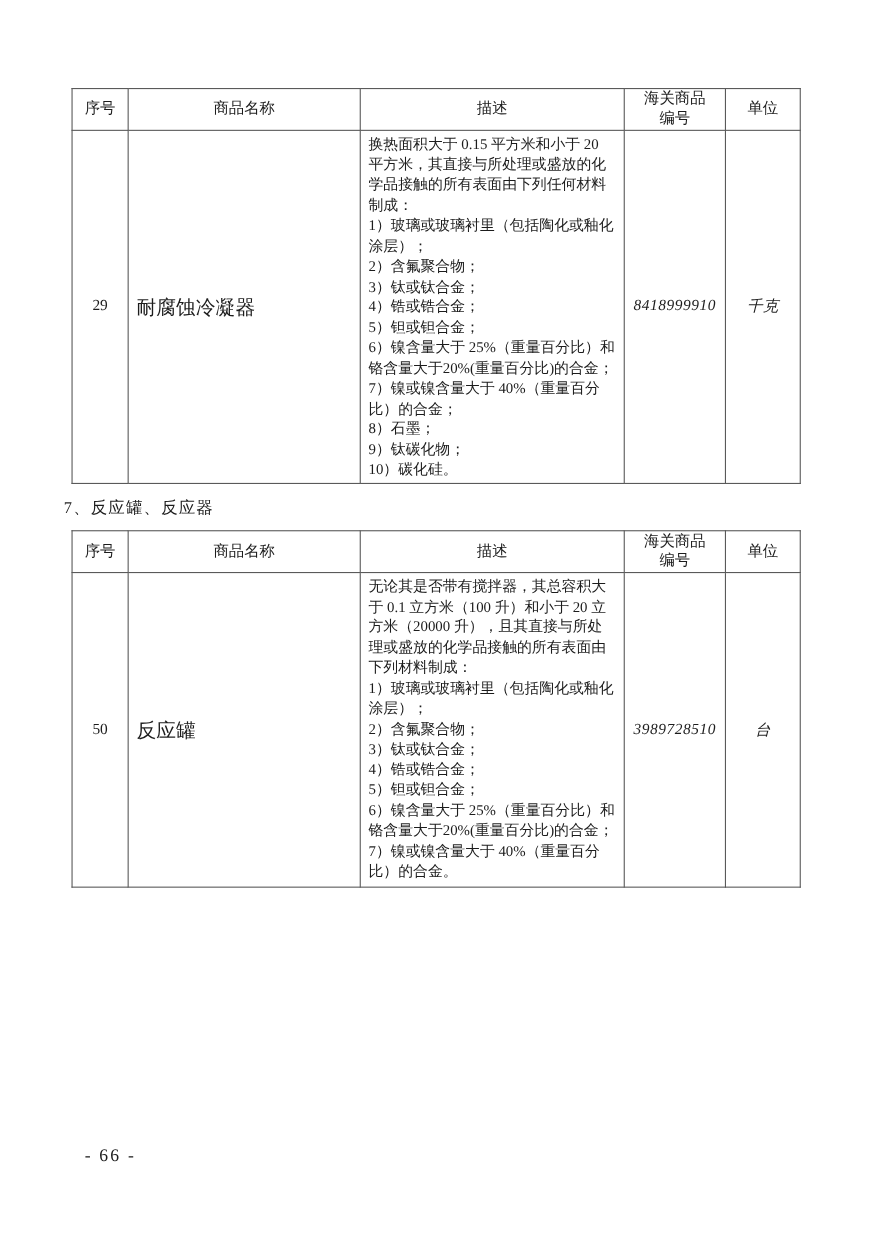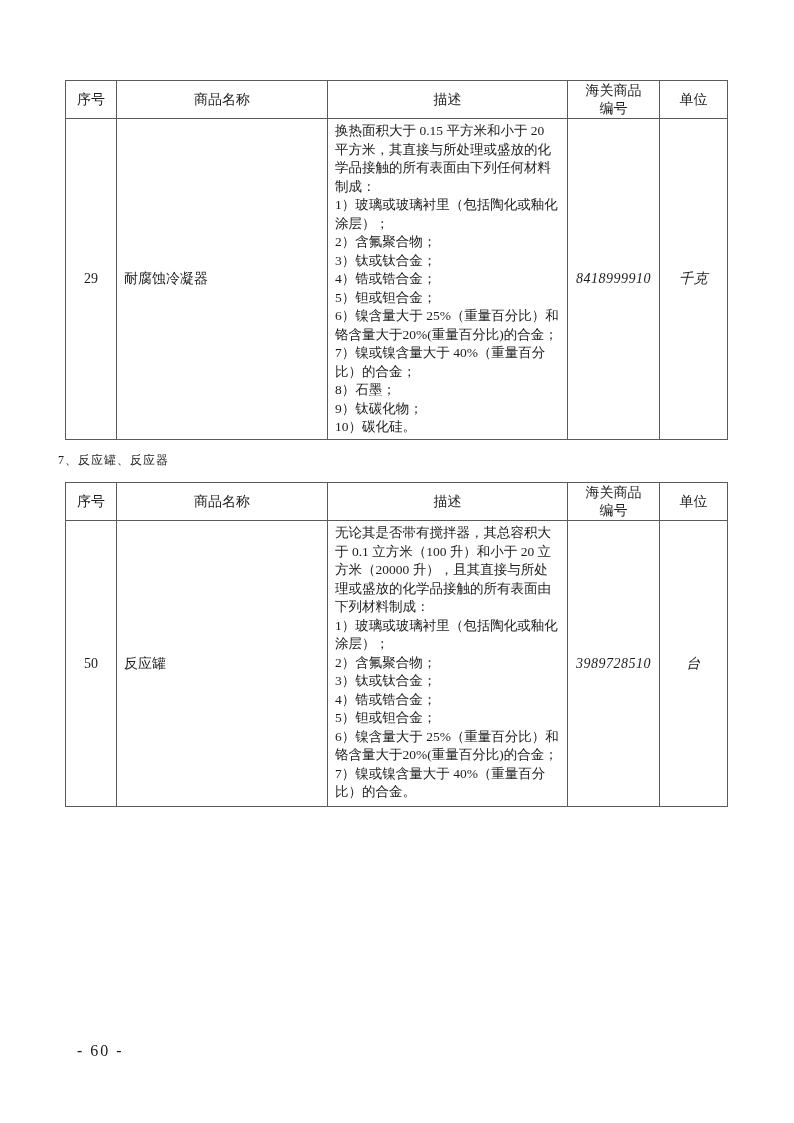--- a/index.html
+++ b/index.html
@@ -41,21 +41,21 @@
   }
   td.cell-index {
     text-align: center;
     vertical-align: middle;
     font-size: 14px;
     margin-top: 16px;
   }
   td.cell-name {
     text-align: left;
     vertical-align: middle;
-    font-size: 14px;
+    font-size: 18px;
     padding-left: 7px;
     padding-right: 4px;
   }
   td.cell-desc {
     text-align: left;
     vertical-align: top;
     font-size: 13.5px;
     line-height: 18.5px;
     padding: 3px 4px 2px 7px;
     white-space: pre-line;
@@ -67,21 +67,21 @@
     font-size: 14px;
     letter-spacing: 0.5px;
     font-style: italic;
   }
   .row-1 td { height: 315px; }
   .row-2 td { height: 280px; }
   .section-heading {
     position: absolute;
     left: 58px;
     top: 452px;
-    font-size: 12px;
+    font-size: 15px;
     letter-spacing: 1px;
     color: #1c1c1c;
   }
   .page-number {
     position: absolute;
     left: 77px;
     top: 1042px;
     font-size: 16px;
     letter-spacing: 2px;
     color: #1c1c1c;
@@ -175,15 +175,15 @@
 6）镍含量大于 25%（重量百分比）和
 铬含量大于20%(重量百分比)的合金；
 7）镍或镍含量大于 40%（重量百分
 比）的合金。</td>
         <td class="cell-code">3989728510</td>
         <td class="cell-unit">台</td>
       </tr>
     </tbody>
   </table>
 
-  <div class="page-number">- 60 -</div>
+  <div class="page-number">- 66 -</div>
 
 </div>
 
 </body></html>

